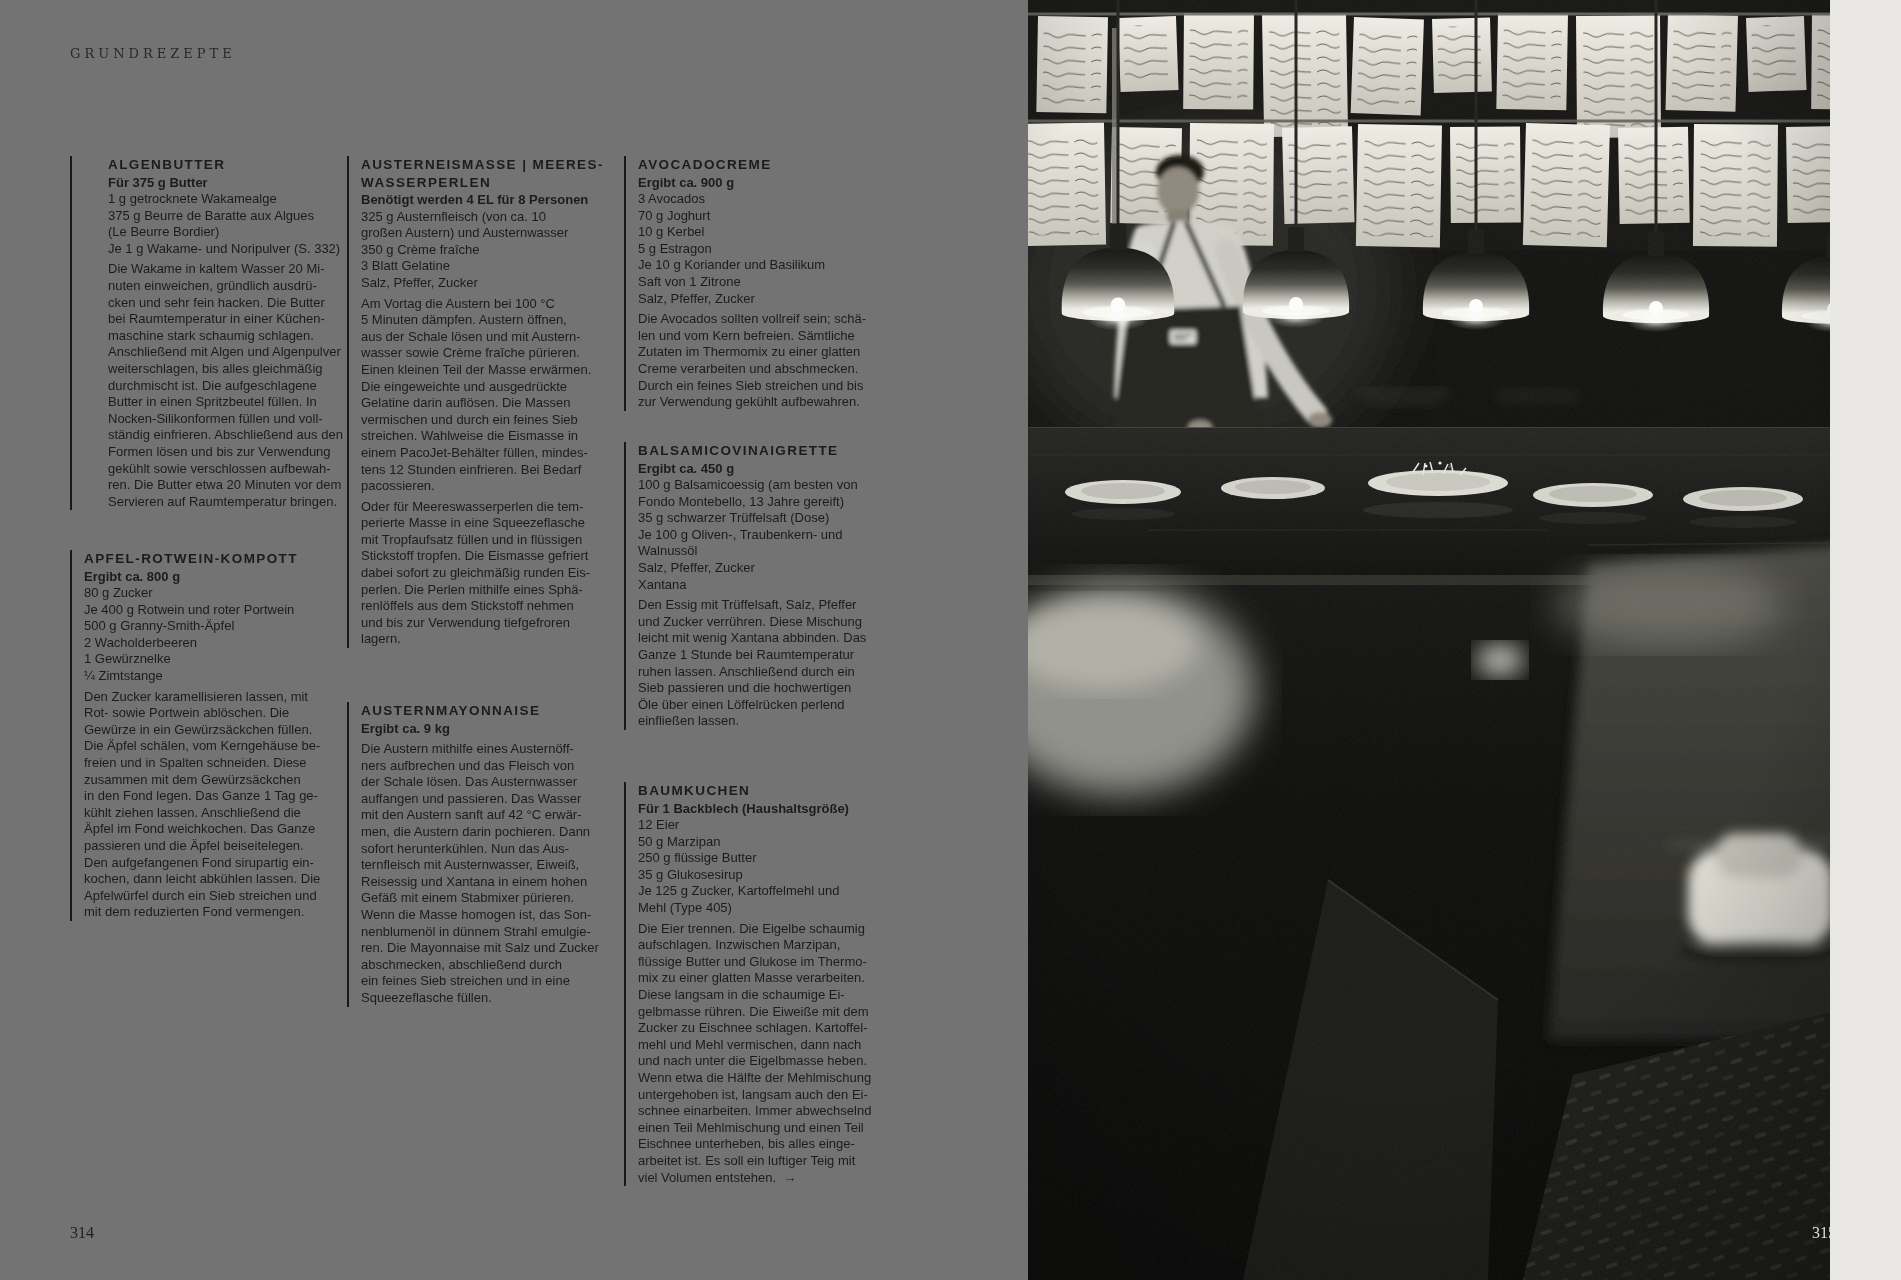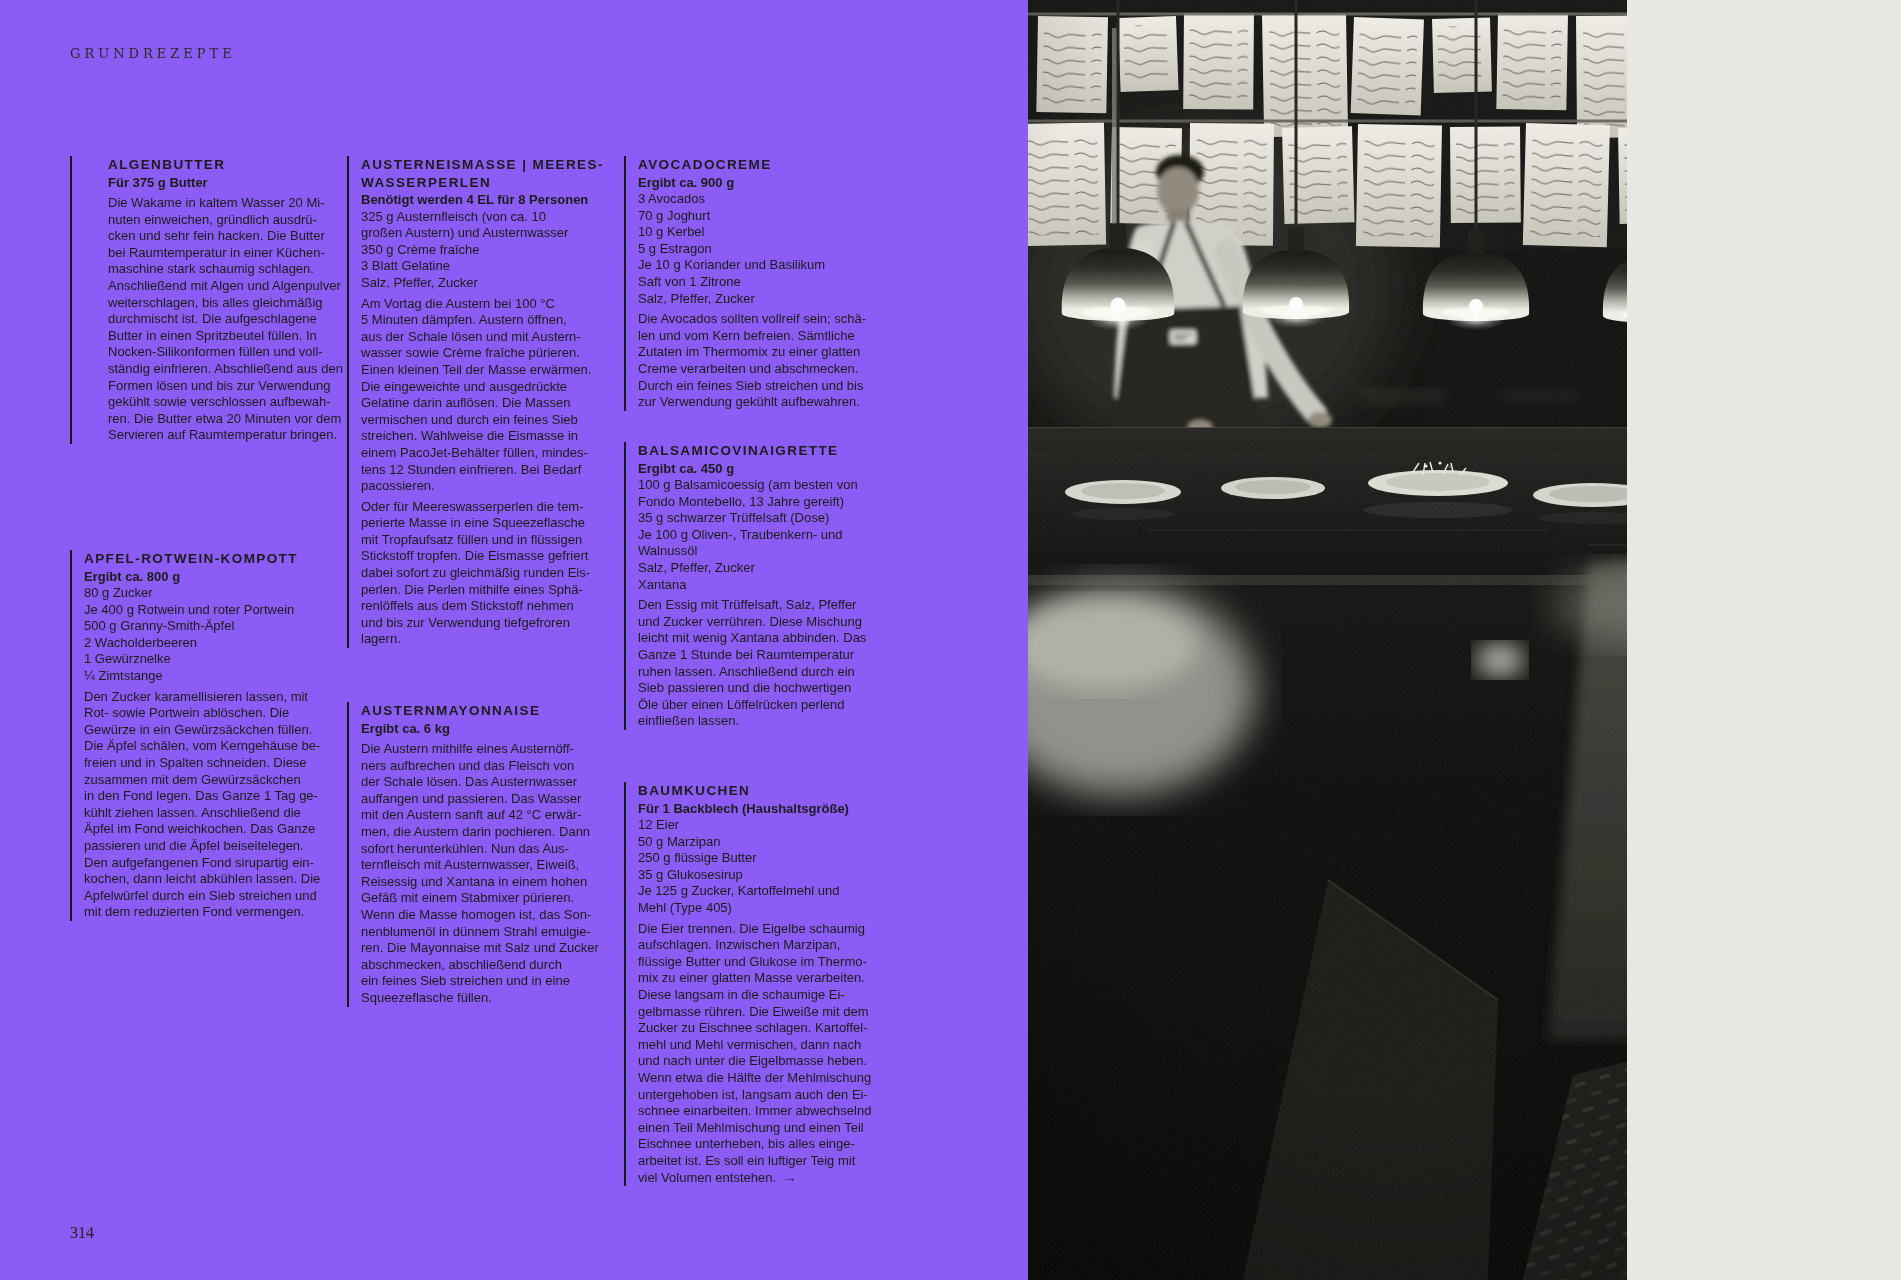--- a/index.html
+++ b/index.html
@@ -1,16 +1,16 @@
 <!DOCTYPE html>
 <html><head>
 <meta charset="utf-8">
 <style>
   html,body{margin:0;padding:0;background:#e8e7e3;}
-  .canvas{position:relative;width:1627px;height:1280px;background:#8b5cf6;overflow:hidden;
+  .canvas{position:relative;width:1830px;height:1280px;background:#737373;overflow:hidden;
           font-family:"Liberation Sans",sans-serif;color:#1d1c1a;}
   .section-label{position:absolute;left:70px;top:46px;font-family:"DejaVu Serif",serif;
           font-size:13px;letter-spacing:4px;color:#2b2a27;}
   .recipe{position:absolute;width:268px;border-left:2px solid #191918;padding-left:12px;box-sizing:border-box;}
   .recipe .title{font-size:13.5px;font-weight:bold;letter-spacing:1.4px;line-height:17.5px;white-space:pre;margin:0 0 1px 0;}
   .recipe .yield{font-size:13px;font-weight:bold;line-height:16.6px;white-space:pre;}
   .recipe .ing{font-size:13px;line-height:16.6px;white-space:pre;}
   .recipe .step{font-size:13px;line-height:16.6px;white-space:pre;margin-top:4px;}
   .pagenum{position:absolute;top:1224px;font-family:Liberation Serif, serif;font-size:16px;color:#232220;}
   .pagenum.right{color:#dededa;}
@@ -19,20 +19,24 @@
 </head>
 <body>
 
 <div class="canvas">
 
   <div class="section-label">GRUNDREZEPTE</div>
 
   <div class="recipe" style="left:70px;top:156px;padding-left:36px;">
     <div class="title">ALGENBUTTER</div>
     <div class="yield">Für 375 g Butter</div>
+    <div class="ing">1 g getrocknete Wakamealge
+375 g Beurre de Baratte aux Algues
+(Le Beurre Bordier)
+Je 1 g Wakame- und Noripulver (S. 332)</div>
     <div class="step">Die Wakame in kaltem Wasser 20 Mi-
 nuten einweichen, gründlich ausdrü-
 cken und sehr fein hacken. Die Butter
 bei Raumtemperatur in einer Küchen-
 maschine stark schaumig schlagen.
 Anschließend mit Algen und Algenpulver
 weiterschlagen, bis alles gleichmäßig
 durchmischt ist. Die aufgeschlagene
 Butter in einen Spritzbeutel füllen. In
 Nocken-Silikonformen füllen und voll-
@@ -93,21 +97,21 @@
 mit Tropfaufsatz füllen und in flüssigen
 Stickstoff tropfen. Die Eismasse gefriert
 dabei sofort zu gleichmäßig runden Eis-
 perlen. Die Perlen mithilfe eines Sphä-
 renlöffels aus dem Stickstoff nehmen
 und bis zur Verwendung tiefgefroren
 lagern.</div>
   </div>
   <div class="recipe" style="left:347px;top:702px;">
     <div class="title">AUSTERNMAYONNAISE</div>
-    <div class="yield">Ergibt ca. 6 kg</div>
+    <div class="yield">Ergibt ca. 9 kg</div>
     <div class="step">Die Austern mithilfe eines Austernöff-
 ners aufbrechen und das Fleisch von
 der Schale lösen. Das Austernwasser
 auffangen und passieren. Das Wasser
 mit den Austern sanft auf 42 °C erwär-
 men, die Austern darin pochieren. Dann
 sofort herunterkühlen. Nun das Aus-
 ternfleisch mit Austernwasser, Eiweiß,
 Reisessig und Xantana in einem hohen
 Gefäß mit einem Stabmixer pürieren.

